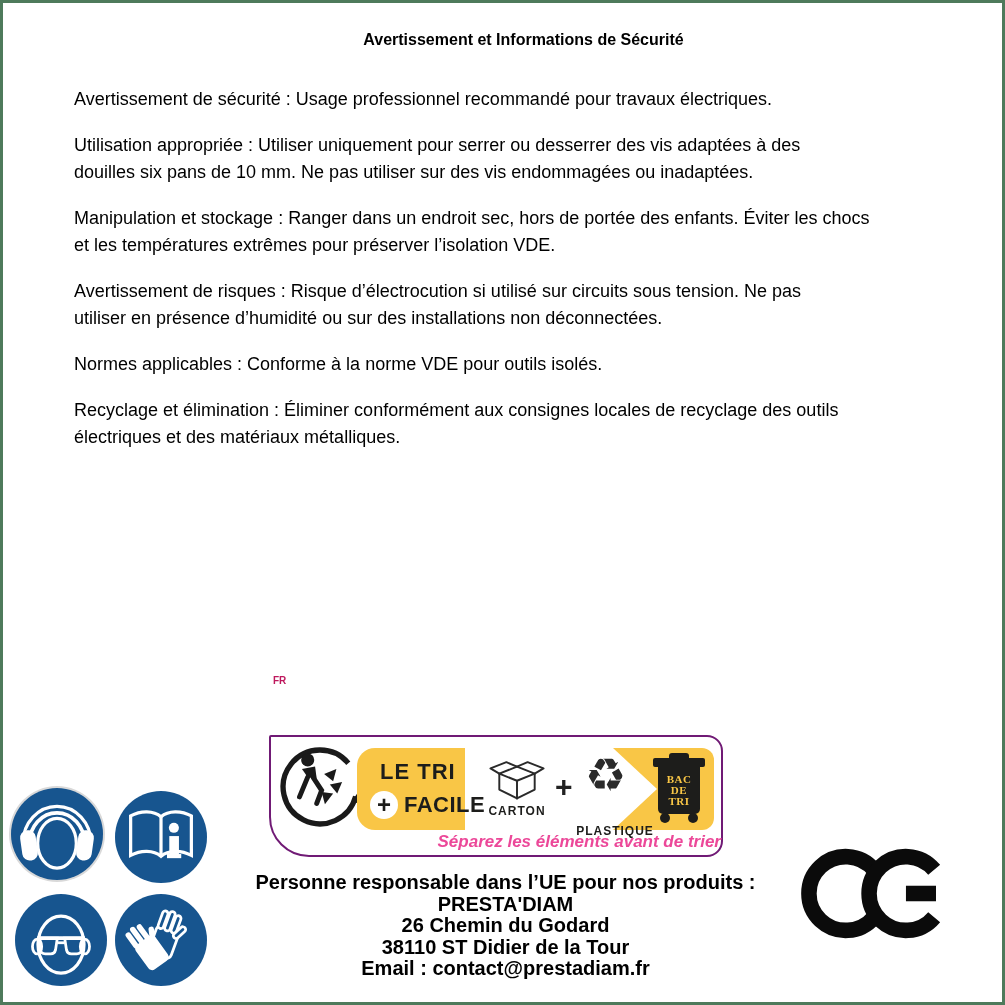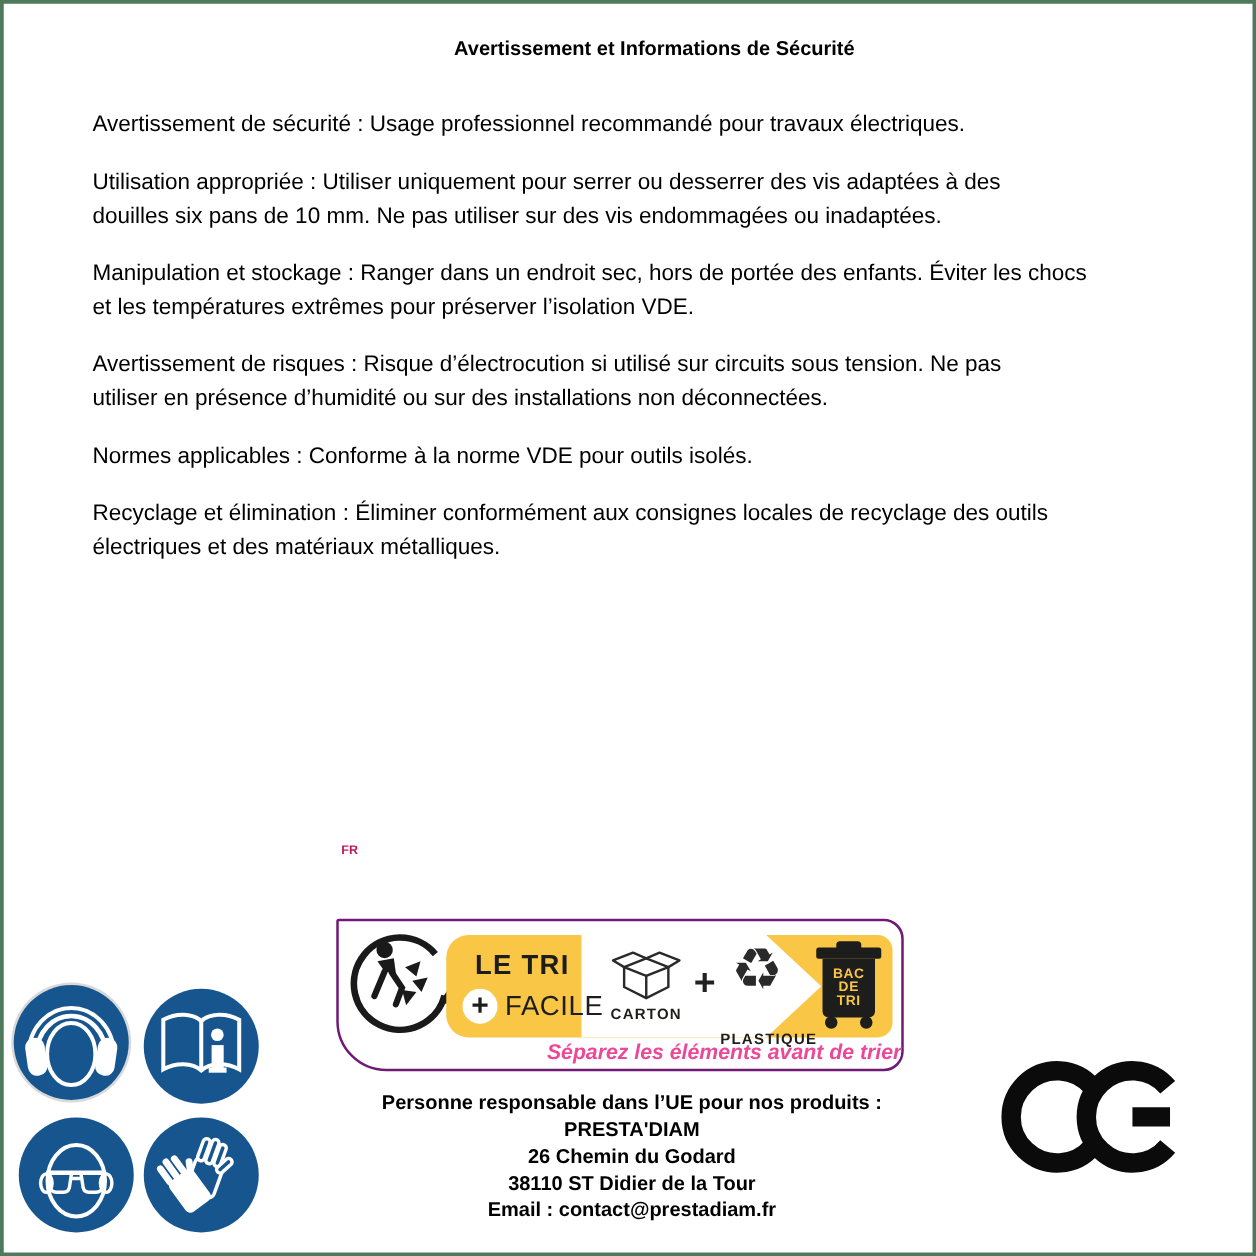--- a/index.html
+++ b/index.html
@@ -35,42 +35,42 @@
   .tri-band {
     position:absolute; left:86px; top:11px; right:7px; height:82px;
     background:var(--label-yellow,#F9C646); border-radius:18px 12px 12px 18px;
   }
   .band-chevron { position:absolute; left:108px; top:0; width:192px; height:82px; }
   .letri-top { position:absolute; left:23px; top:11px; font-size:22px; font-weight:800;
                letter-spacing:1px; color:#1d1d1b; }
   .plus-circle { position:absolute; left:13px; top:43px; width:28px; height:28px;
                  background:#fff; border-radius:50%; text-align:center;
                  font-size:24px; font-weight:800; line-height:27px; color:#1d1d1b; }
-  .letri-bottom { position:absolute; left:47px; top:44px; font-size:22px; font-weight:400;
+  .letri-bottom { position:absolute; left:47px; top:44px; font-size:22px; font-weight:700;
                   letter-spacing:0.5px; color:#1d1d1b; }
   .mat-icon-carton { position:absolute; left:128px; top:8px; width:64px; height:46px; }
   .mat-label { position:absolute; top:56px; font-size:12px; font-weight:bold;
                letter-spacing:1px; color:#1d1d1b; text-align:center; }
   .lab-carton { left:118px; width:84px; }
   .lab-plastique { left:210px; width:96px;margin-top:20px; }
   .mat-sep { position:absolute; left:198px; top:22px; font-size:30px; font-weight:800; color:#222; }
   .recycle-glyph { position:absolute; left:228px; top:0px; font-size:46px; line-height:54px; color:#2a2a2a; }
   .bin { position:absolute; right:9px; top:5px; width:52px; height:72px; }
   .bin-handle { position:absolute; left:16px; top:0; width:20px; height:6px; background:#1d1d1b; border-radius:3px 3px 0 0; }
   .bin-lid { position:absolute; left:0; top:5px; width:52px; height:9px; background:#1d1d1b; border-radius:2px; }
   .bin-body { position:absolute; left:5px; top:14px; width:42px; height:47px; background:#1d1d1b;
-              border-radius:0 0 5px 5px; display:flex; align-items:center; justify-content:center; }
+              border-radius:0 0 5px 5px; display:flex; align-items:center; justify-content:center;font-family:Liberation Serif, serif; }
   .bin-body span { color:var(--label-yellow,#F9C646); font-size:11px; font-weight:800;
                    line-height:11px; text-align:center; white-space:pre-line; letter-spacing:0.5px; }
   .bin-wheel { position:absolute; top:60px; width:10px; height:10px; background:#1d1d1b; border-radius:50%; }
   .tri-instruction { position:absolute; right:0; top:95px; font-size:17px;
                      font-style:italic; font-weight:bold; color:#ec4899; }
   
   .responsible { position:absolute; left:250px; top:869px; width:505px; text-align:center; }
-  .responsible div { font-size:16px; font-weight:bold; line-height:21.5px; }
+  .responsible div { font-size:20px; font-weight:bold; line-height:21.5px; }
   
   .ce-mark { position:absolute; left:795px; top:842px; width:148px; height:97px; }
   .ce-mark path { stroke:#0b0b0b; stroke-width:16; fill:none; }
 </style>
 </head>
 <body>
 
 <div class="page">
 
   <div class="doc-title">Avertissement et Informations de Sécurité</div>

